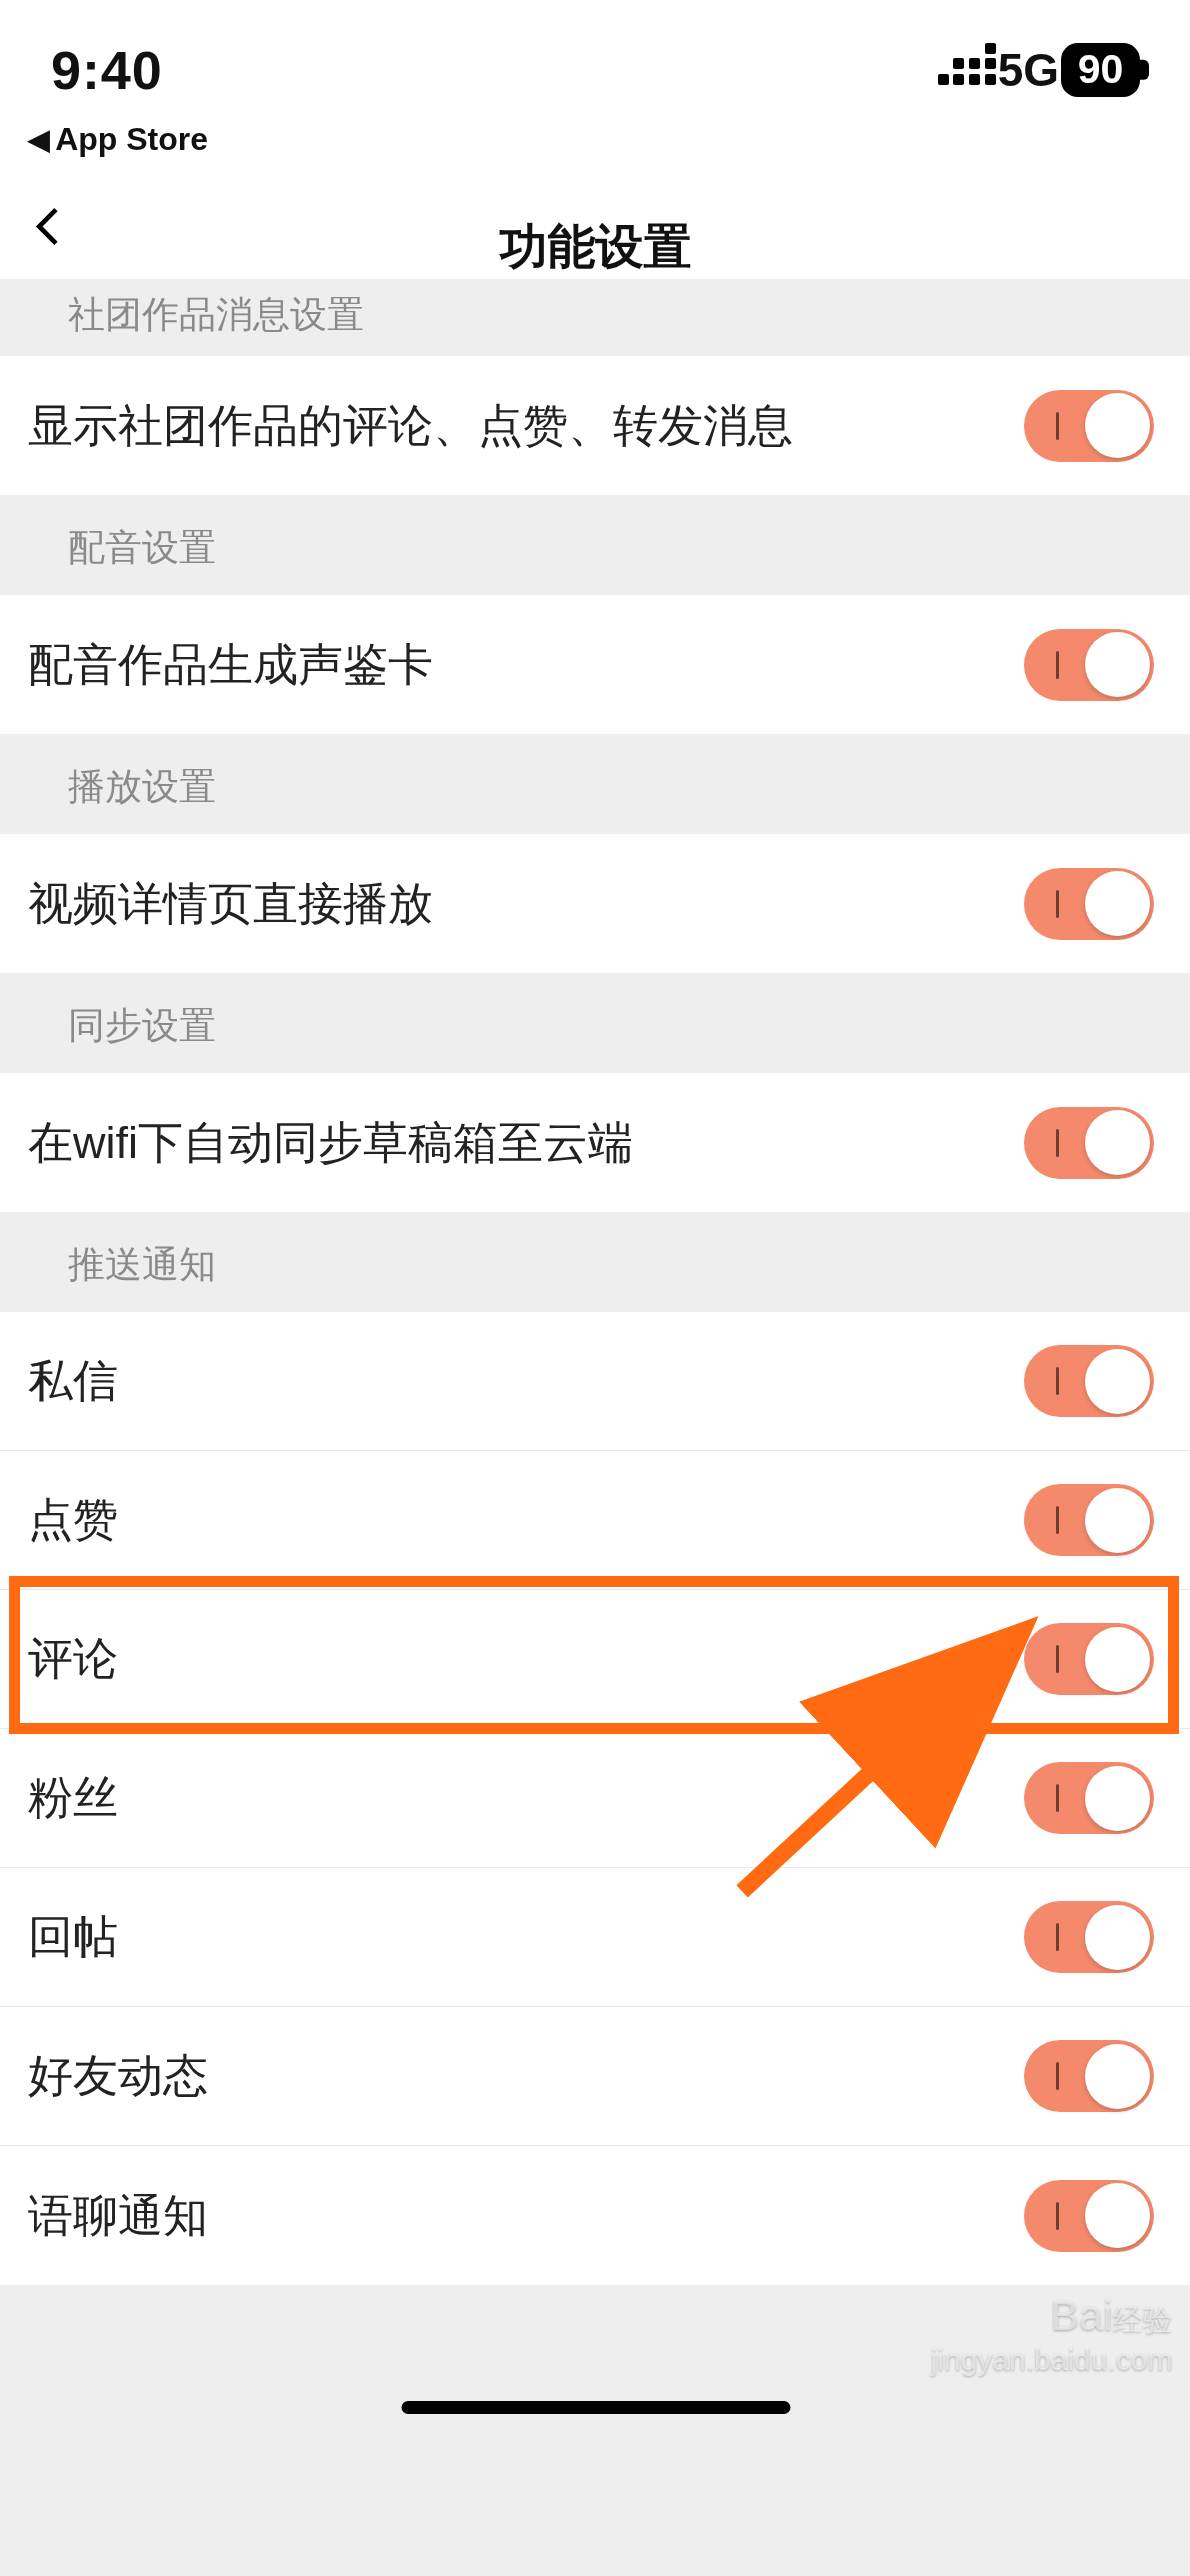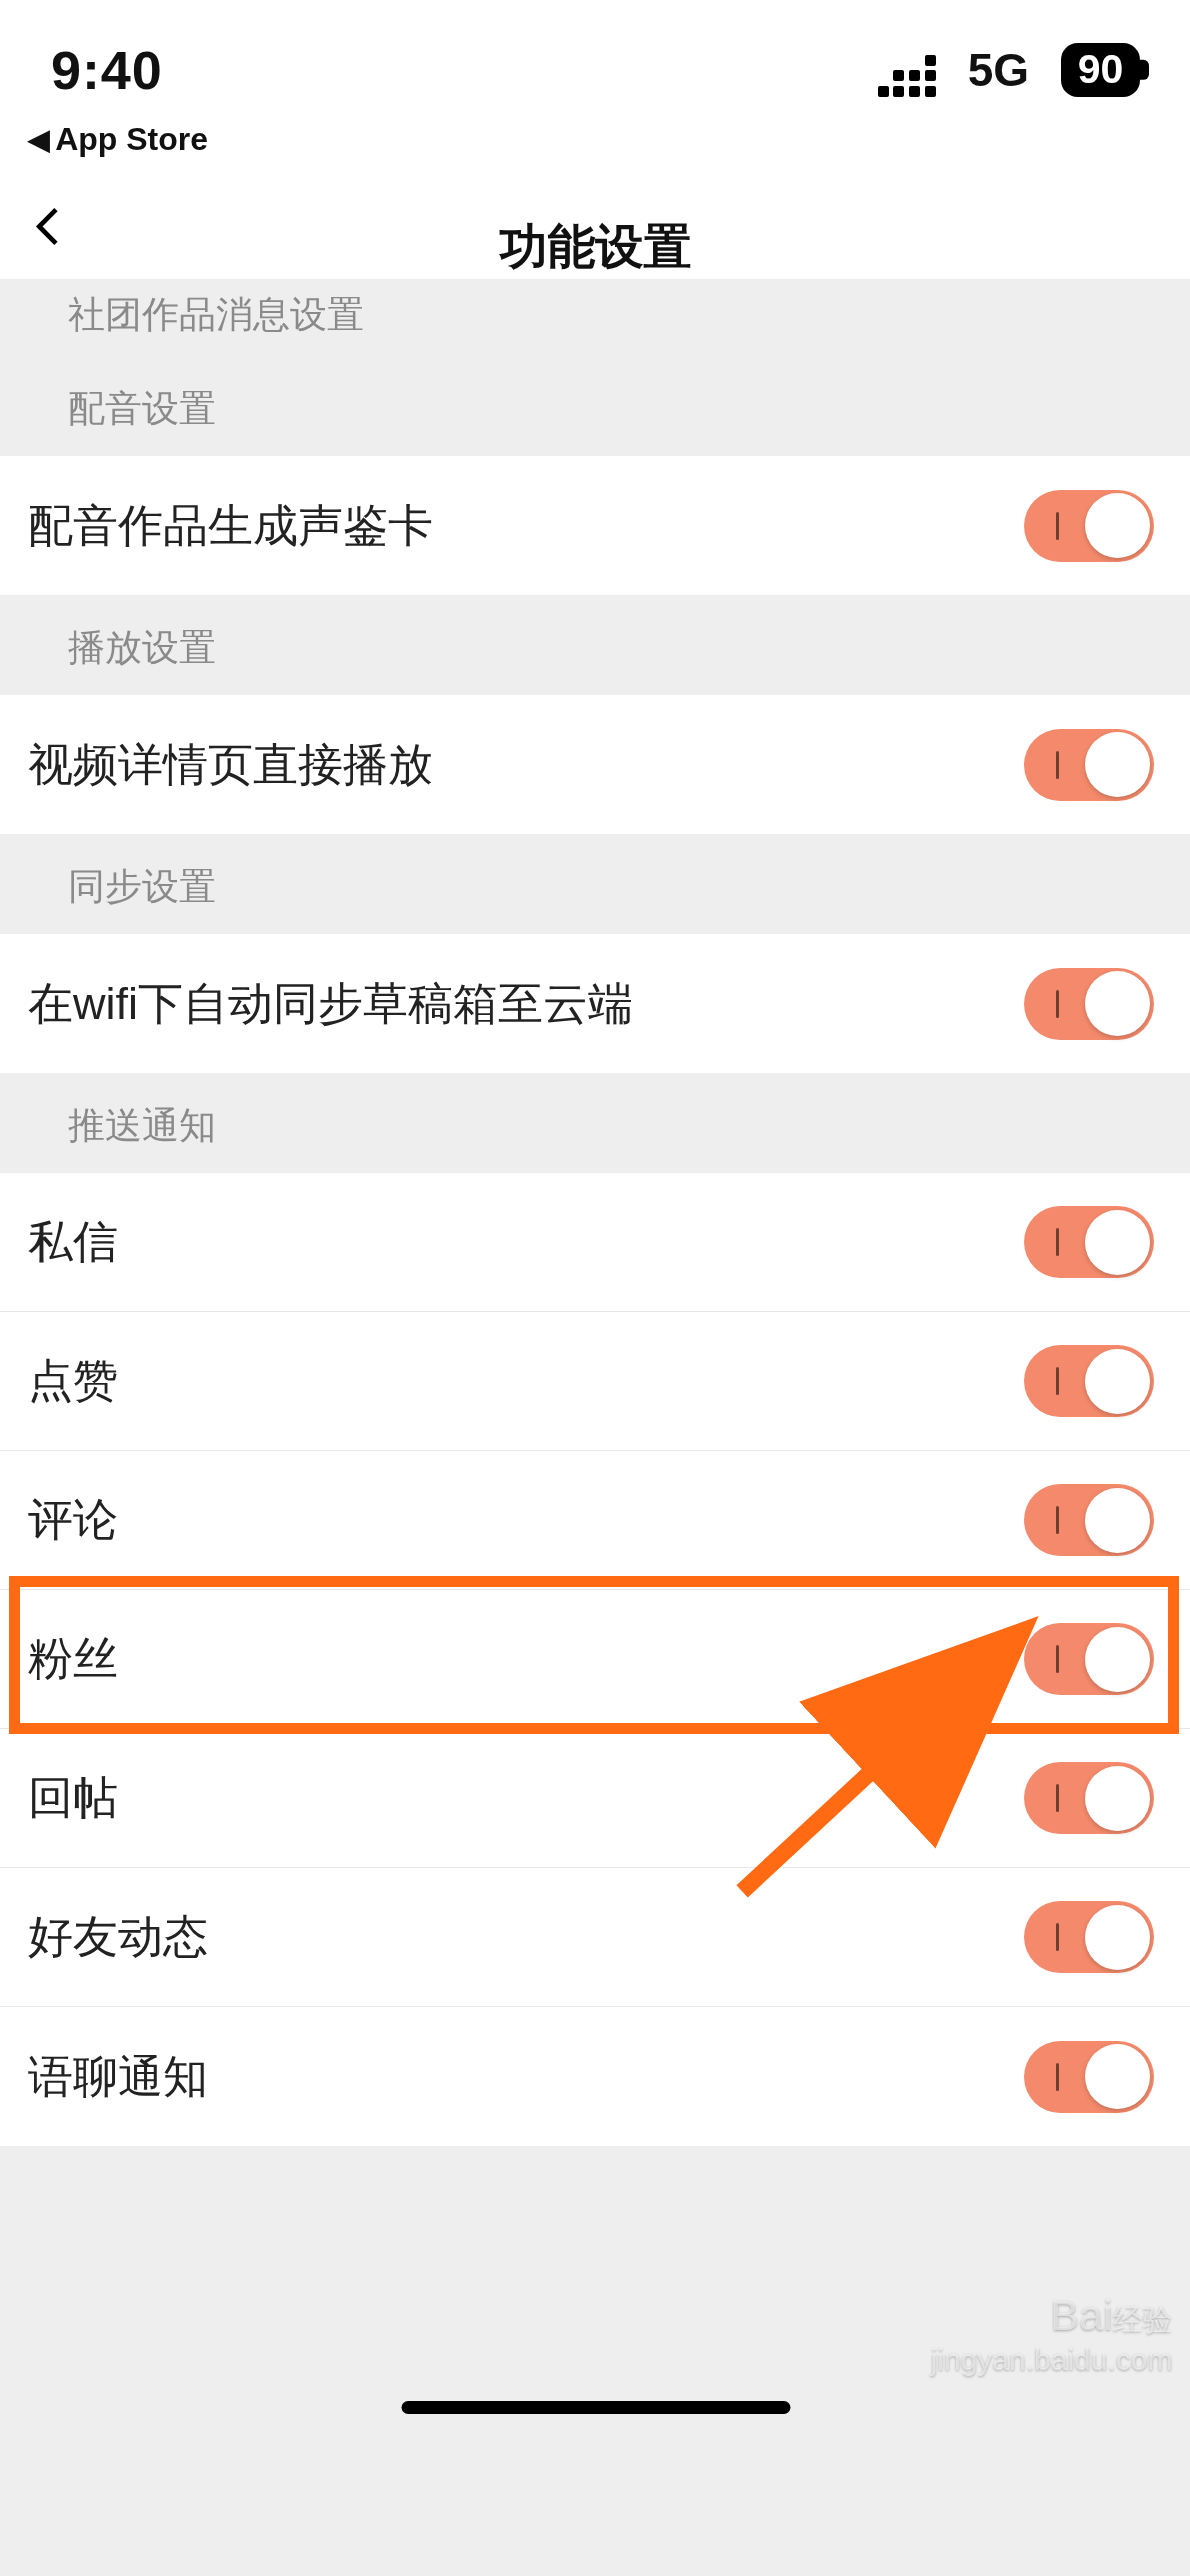--- a/index.html
+++ b/index.html
@@ -2,21 +2,21 @@
 <html style="font-size:15px"><head>
 <meta charset="utf-8">
 <style>
   * { margin: 0; padding: 0; box-sizing: border-box; }
   html, body { width: 1191px; height: 2576px; font-family: -apple-system, "PingFang SC", "Helvetica Neue", sans-serif; background: #eeeeee; color: #111; }
   .phone { width: 1191px; height: 2434px; position: relative; background: #eeeeee; overflow: hidden; }
 
   
   .statusbar { height: 121px; background: #fff; display: flex; align-items: center; justify-content: space-between; padding: 18.5px 51px 0 51px; }
   .sb-left { font-size: 54px; font-weight: 700; letter-spacing: 0.9px; }
-  .sb-right { display: flex; align-items: flex-end; gap: 32px; }
+  .sb-right { display: flex; align-items: flex-start; gap: 2px; }
   .sb-signal { display: inline-flex; gap: 4.6px; align-items: flex-end; }
   .sb-signal .dotcol { display: flex; flex-direction: column; gap: 4.6px; }
   .sb-signal .d { width: 11px; height: 11px; background: #000; border-radius: 1.9px; }
   .sb-5g { font-size: 46px; font-weight: 700; }
   .sb-batt { background: #000; color: #fff; border-radius: 16.7px; padding: 3.7px 16.7px; font-size: 41px; font-weight: 700; position: relative; }
   .sb-batt::after { content: ""; position: absolute; right: -9.3px; top: 50%; transform: translateY(-50%); width: 9.3px; height: 20.4px; background: #000; border-radius: 0 5.6px 5.6px 0; }
 
   .breadcrumb { background: #fff; padding: 0 28px 18.5px 28px; font-size: 32px; font-weight: 600; display: flex; align-items: center; gap: 5.6px; }
   .breadcrumb .tri { font-size: 28px; }
 
@@ -94,20 +94,28 @@
   <div class="navhdr">
     <span class="back">
       <svg viewBox="0 0 44 44">
           <polyline points="30,4 12,22 30,40"></polyline>
         </svg>
     </span>
     <div class="title">功能设置</div>
   </div>
 
   <div class="section-hdr truncated">社团作品消息设置</div>
+  <div class="group">
+    <div class="row">
+      <div class="label">显示社团作品的评论、点赞、转发消息</div>
+      <div class="toggle">
+          <div class="knob"></div>
+        </div>
+    </div>
+  </div>
 
   <div class="section-hdr">配音设置</div>
   <div class="group">
     <div class="row">
       <div class="label">配音作品生成声鉴卡</div>
       <div class="toggle">
           <div class="knob"></div>
         </div>
     </div>
   </div>

